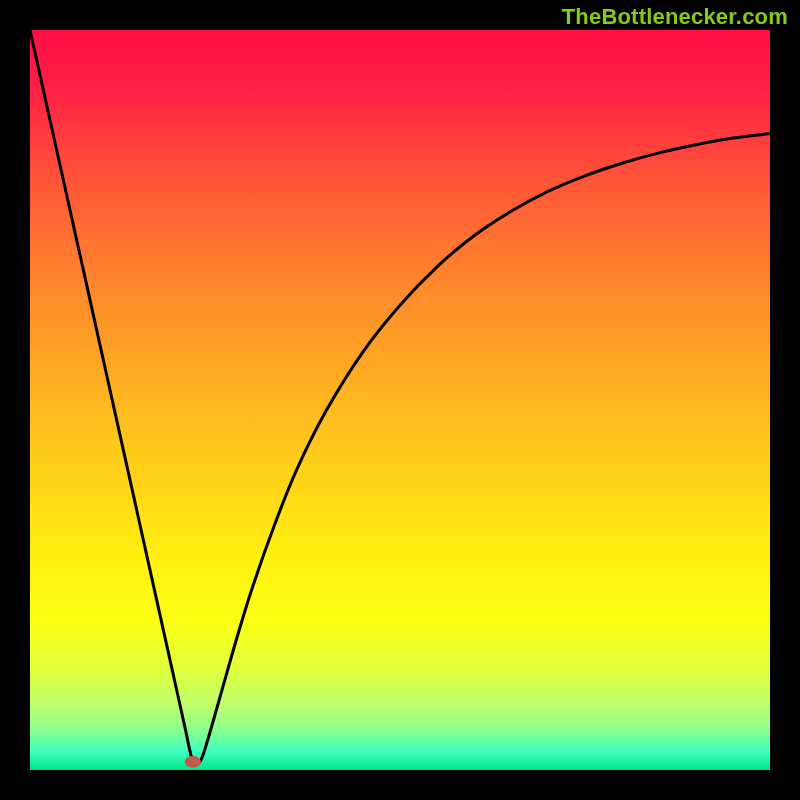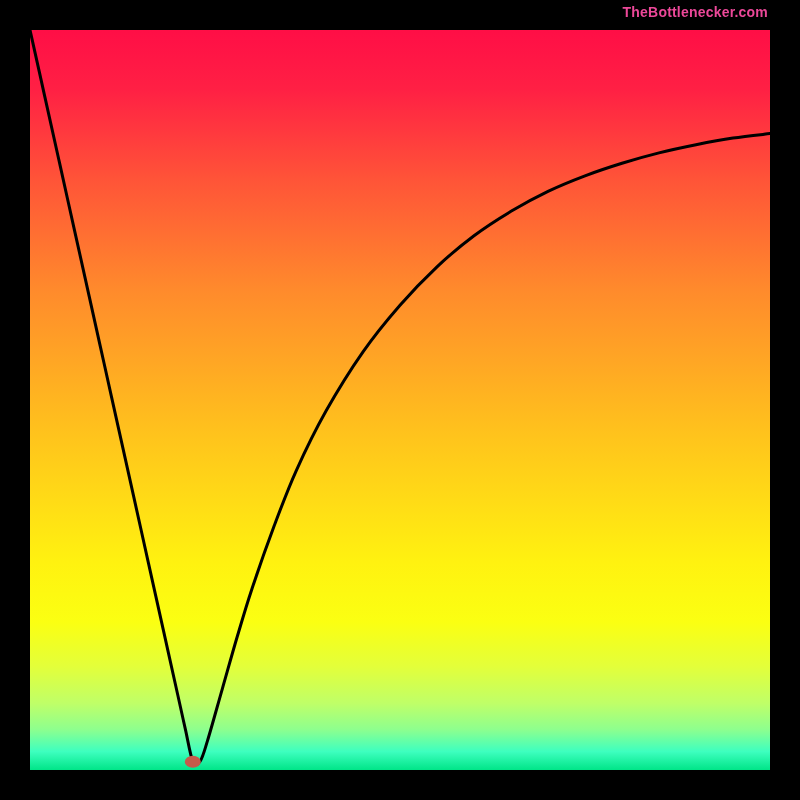--- a/index.html
+++ b/index.html
@@ -19,25 +19,25 @@
   .plot-area {
     position: absolute;
     left: 30px;
     top: 30px;
     width: 740px;
     height: 740px;
   }
   .watermark {
     position: absolute;
     top: 4px;
-    right: 32px;
+    right: 12px;
     font-family: Arial, Helvetica, sans-serif;
-    font-size: 14px;
+    font-size: 22px;
     font-weight: 600;
-    color: #ec4899;
+    color: #84cc16;
     letter-spacing: 0.2px;
   }
   svg {
     display: block;
   }
 </style>
 </head>
 <body>
 
 <div class="frame">

